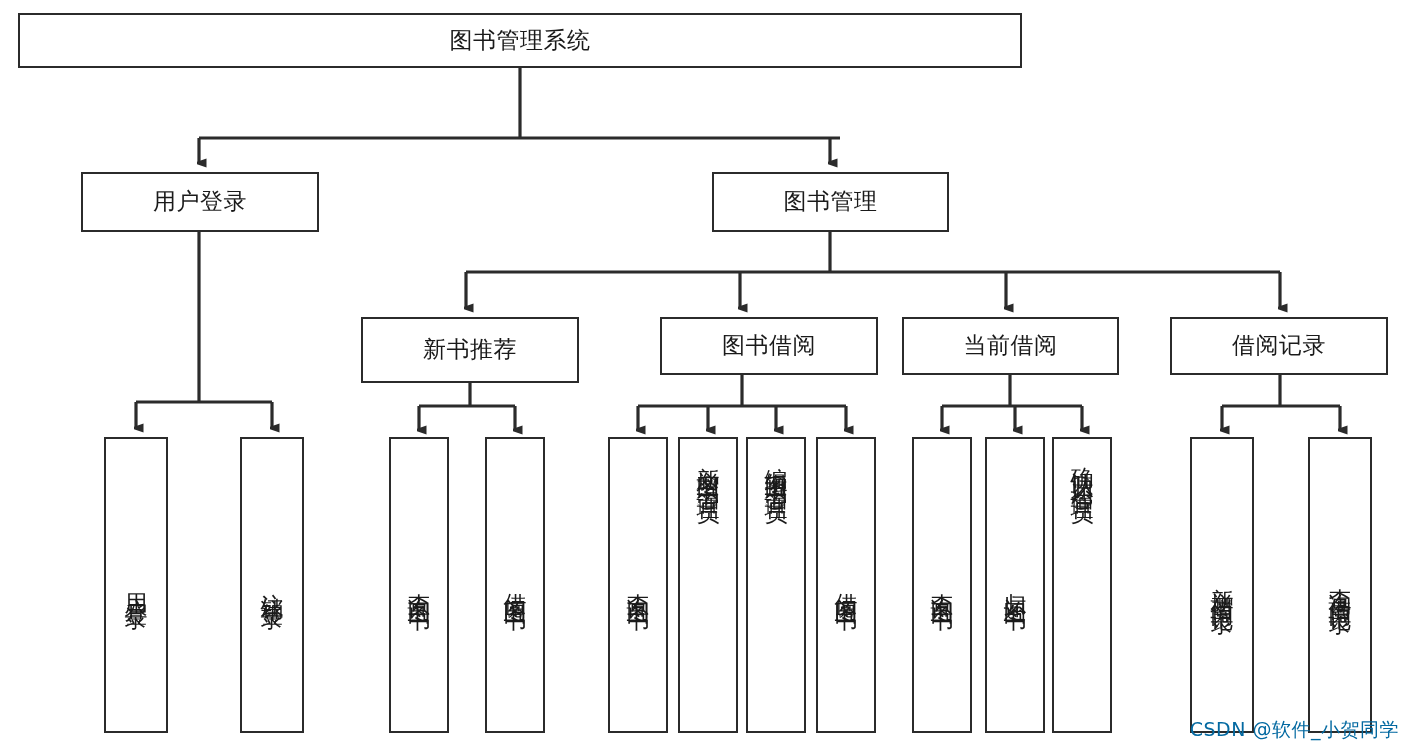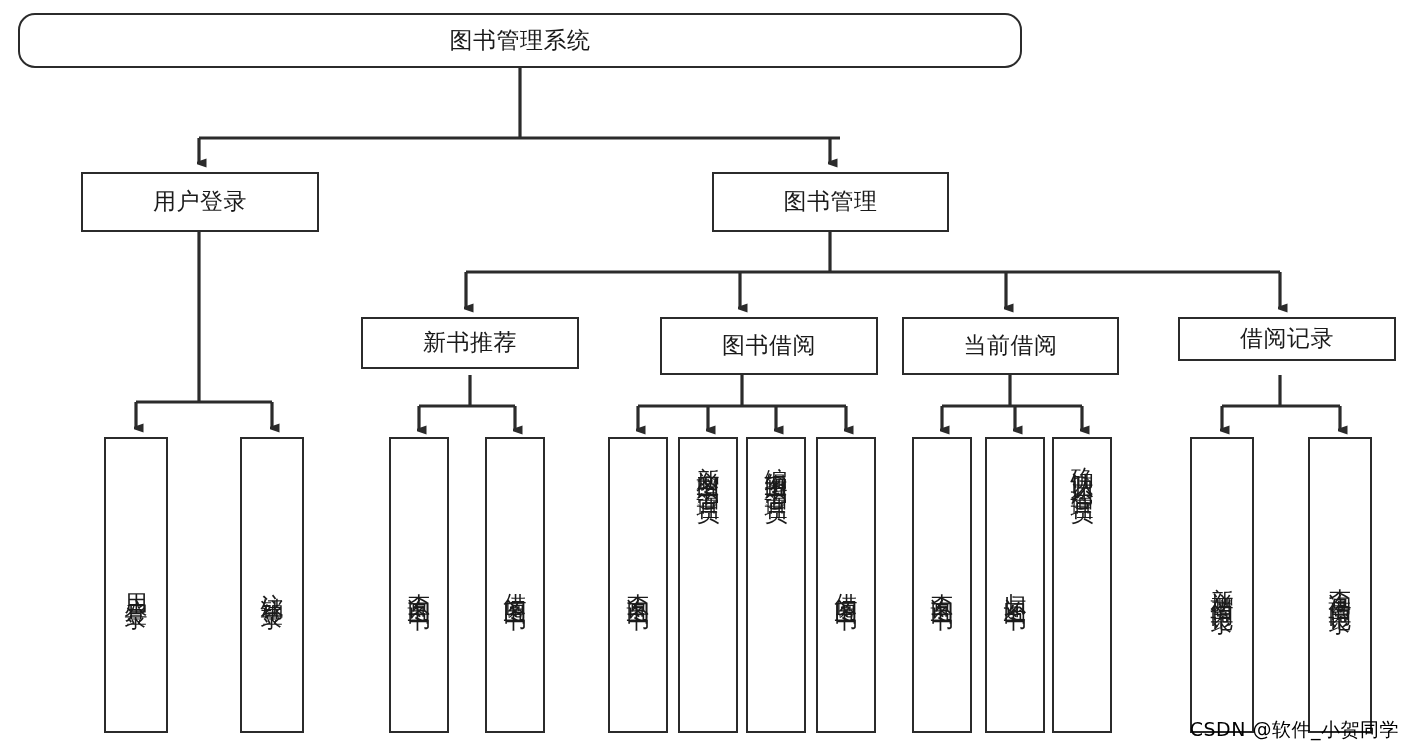--- a/index.html
+++ b/index.html
@@ -58,21 +58,21 @@
     top: 0;
     width: 1405px;
     height: 747px;
     pointer-events: none;
   }
   .watermark {
     position: absolute;
     right: 6px;
     bottom: 4px;
     font-size: 19px;
-    color: #000000;
+    color: #0369a1;
     letter-spacing: 0.5px;
     white-space: nowrap;
   }
 </style>
 </head>
 <body>
 
 <div id="diagram-root">
 
   <svg id="connector-layer" width="1405" height="747" viewBox="0 0 1405 747">
@@ -118,41 +118,41 @@
       <path d="M 1015 406 L 1015 430" marker-end="url(#arrowhead)"></path>
       <path d="M 1082 406 L 1082 430" marker-end="url(#arrowhead)"></path>
 
       <path d="M 1280 375 L 1280 406"></path>
       <path d="M 1222 406 L 1340 406"></path>
       <path d="M 1222 406 L 1222 430" marker-end="url(#arrowhead)"></path>
       <path d="M 1340 406 L 1340 430" marker-end="url(#arrowhead)"></path>
     </g>
   </svg>
 
-  <div class="node-box" style="left:18px; top:13px; width:1004px; height:55px;border-radius:17px;">
+  <div class="node-box" style="left:18px; top:13px; width:1004px; height:55px;">
     <span class="node-label-h">图书管理系统</span>
   </div>
 
   <div class="node-box" style="left:81px; top:172px; width:238px; height:60px;">
     <span class="node-label-h">用户登录</span>
   </div>
   <div class="node-box" style="left:712px; top:172px; width:237px; height:60px;">
     <span class="node-label-h">图书管理</span>
   </div>
 
-  <div class="node-box" style="left:361px; top:317px; width:218px; height:52px;">
+  <div class="node-box" style="left:361px; top:317px; width:218px; height:66px;">
     <span class="node-label-h">新书推荐</span>
   </div>
   <div class="node-box" style="left:633px; top:317px; width:218px; height:58px;margin-left:27px;">
     <span class="node-label-h">图书借阅</span>
   </div>
   <div class="node-box" style="left:902px; top:317px; width:217px; height:58px;text-align:right;">
     <span class="node-label-h">当前借阅</span>
   </div>
-  <div class="node-box" style="left:1170px; top:317px; width:218px; height:44px;margin-left:8px;">
+  <div class="node-box" style="left:1170px; top:317px; width:218px; height:58px;">
     <span class="node-label-h">借阅记录</span>
   </div>
 
   <div class="node-box vertical mid" style="left:104px; top:437px; width:64px; height:296px;">
     <span class="node-label-v">用户登录</span>
   </div>
   <div class="node-box vertical mid" style="left:240px; top:437px; width:64px; height:296px;">
     <span class="node-label-v">注销登录</span>
   </div>
 

